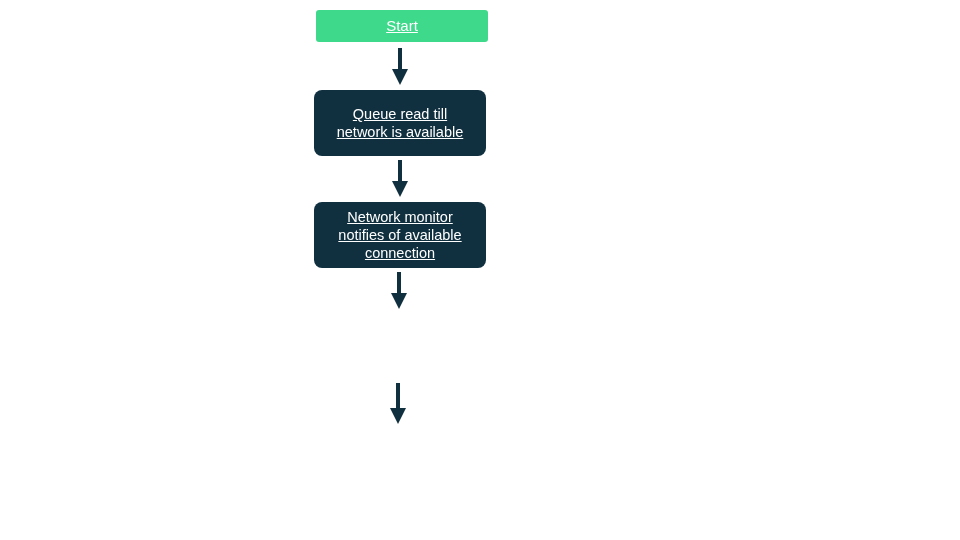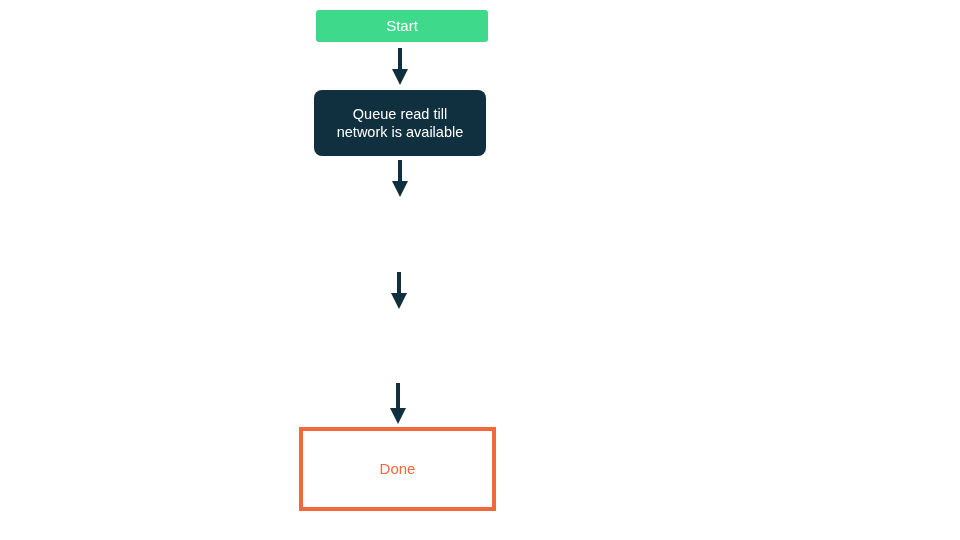--- a/index.html
+++ b/index.html
@@ -66,20 +66,21 @@
     border: 4px solid #f2683a;
     border-radius: 0;
     color: #f2683a;
     font-size: 15px;
   }
 
   .node-text {
     display: block;
     white-space: pre-line;
     pointer-events: none;
+    text-decoration: underline;
   }
 
   
   .arrow {
     position: absolute;
     pointer-events: none;
   }
   .arrow svg { display: block; }
 </style>
 </head>
@@ -103,33 +104,35 @@
 network is available</span>
   </div>
 
   <div class="arrow" style="left:390px; top:160px;">
     <svg width="20" height="38" viewBox="0 0 20 38">
       <line x1="10" y1="0" x2="10" y2="24" stroke="#11303f" stroke-width="4"></line>
       <polygon points="10,37 2,21 18,21" fill="#11303f"></polygon>
     </svg>
   </div>
 
+  <div class="node node-process node-p2">
+    <span class="node-text">Network monitor
+notifies of available
+connection</span>
+  </div>
 
   <div class="arrow" style="left:389px; top:272px;">
     <svg width="20" height="38" viewBox="0 0 20 38">
       <line x1="10" y1="0" x2="10" y2="24" stroke="#11303f" stroke-width="4"></line>
       <polygon points="10,37 2,21 18,21" fill="#11303f"></polygon>
     </svg>
   </div>
 
 
   <div class="arrow" style="left:388px; top:383px;">
     <svg width="20" height="42" viewBox="0 0 20 42">
       <line x1="10" y1="0" x2="10" y2="28" stroke="#11303f" stroke-width="4"></line>
       <polygon points="10,41 2,25 18,25" fill="#11303f"></polygon>
     </svg>
   </div>
 
-  <div class="node node-done">
-    <span class="node-text">Done</span>
-  </div>
 
 </div>
 
 </body></html>

